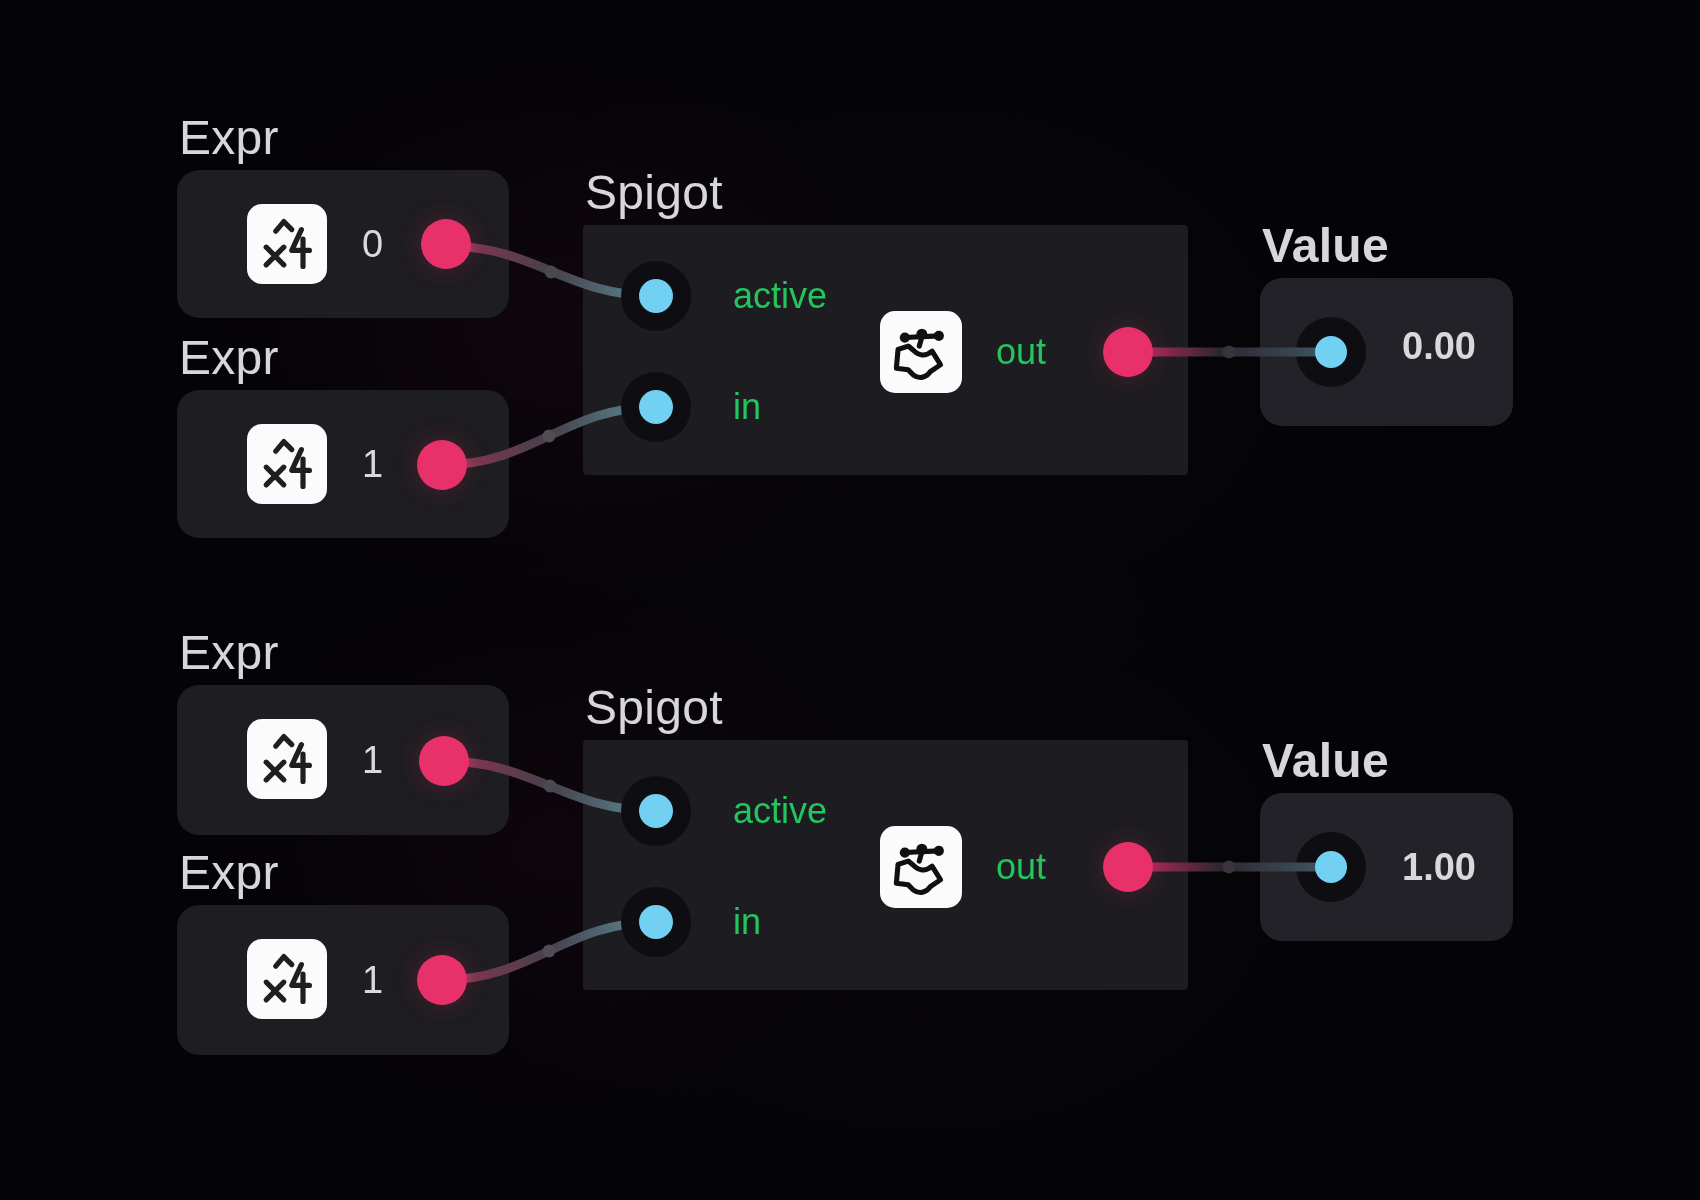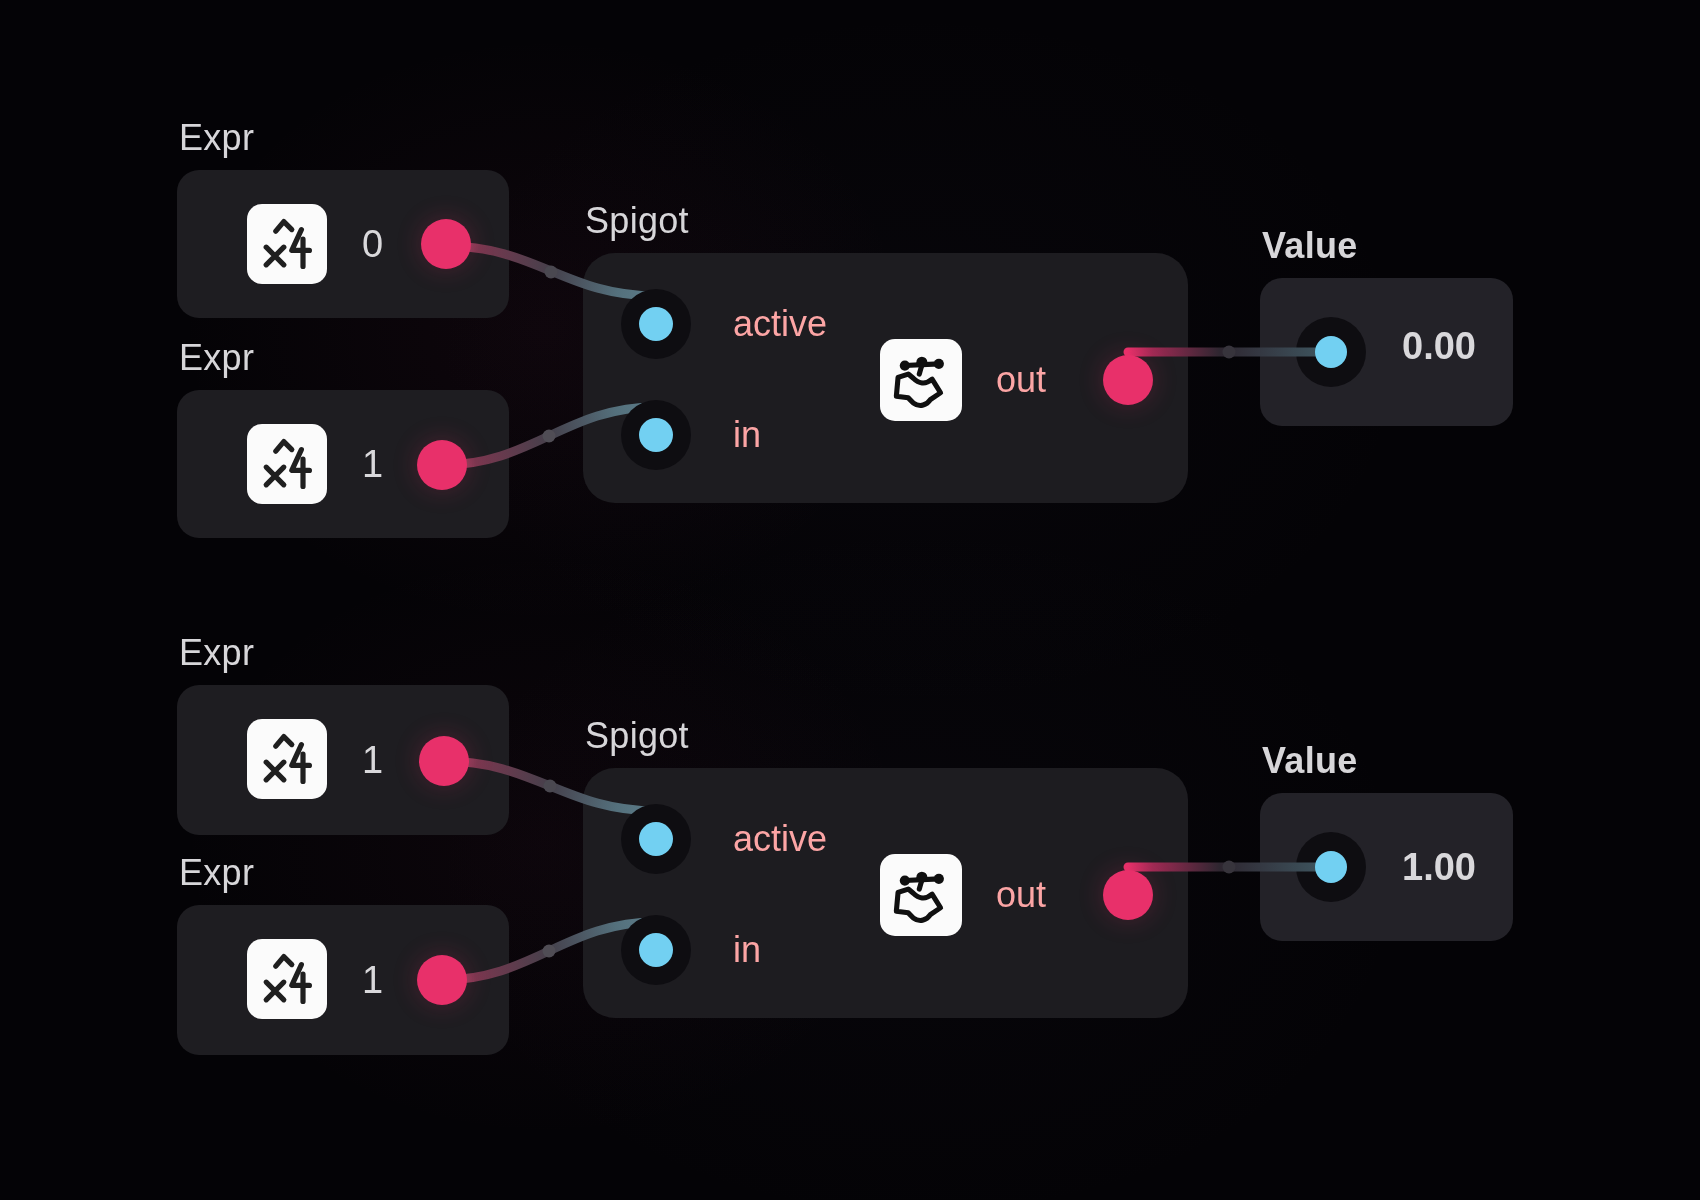--- a/index.html
+++ b/index.html
@@ -7,24 +7,24 @@
     position:relative;width:1700px;height:1200px;overflow:hidden;
     font-family:"Liberation Sans", sans-serif;
     background:
       radial-gradient(520px 420px at 545px 330px, rgba(150,45,90,0.07), transparent 70%),
       radial-gradient(520px 420px at 545px 845px, rgba(150,45,90,0.06), transparent 70%),
       radial-gradient(700px 500px at 920px 360px, rgba(70,60,95,0.05), transparent 70%),
       radial-gradient(700px 500px at 920px 875px, rgba(70,60,95,0.05), transparent 70%),
       #040306;
   }
   .node{position:absolute;border-radius:22px;background:#1e1d21;}
-  .node.spigot{background:#1d1c20;border-radius:32px;margin-top:28px;}
+  .node.spigot{background:#1d1c20;border-radius:4px;}
   .node.value{background:#232228;font-weight:bold;}
   .node-title{
-    position:absolute;top:-50px;left:2px;font-size:36px;line-height:36px;
+    position:absolute;top:-50px;left:2px;font-size:48px;line-height:36px;
     color:#d7d6d9;letter-spacing:.3px;white-space:nowrap;
   }
   .icon-tile{
     position:absolute;background:#fbfbfb;border-radius:15px;
     display:flex;align-items:center;justify-content:center;
   }
   .icon-tile.expr{left:70px;top:34px;width:80px;height:80px;}
   .icon-tile.faucet{left:297px;top:86px;width:82px;height:82px;z-index:1;}
   .num{
     position:absolute;font-size:38px;line-height:38px;color:#d9d8db;white-space:nowrap;
@@ -38,21 +38,21 @@
     position:absolute;width:70px;height:70px;border-radius:50%;background:#0e0d11;
     display:flex;align-items:center;justify-content:center;
   }
   .backdrop.above{z-index:2;}
   .dot-blue{
     width:34px;height:34px;border-radius:50%;background:#72d0f2;
     position:relative;z-index:3;
   }
   .backdrop.small .dot-blue{width:32px;height:32px;}
   .port-label{
-    position:absolute;font-size:36px;line-height:36px;color:#fca5a5;white-space:nowrap;
+    position:absolute;font-size:36px;line-height:36px;color:#22c55e;white-space:nowrap;
   }
   .wires{position:absolute;left:0;top:0;pointer-events:none;}
   .wires path{pointer-events:stroke;}
 </style>
 </head>
 <body>
 
 <div class="canvas">
 
   <div class="node" style="left:177px;top:170px;width:332px;height:148px;">

